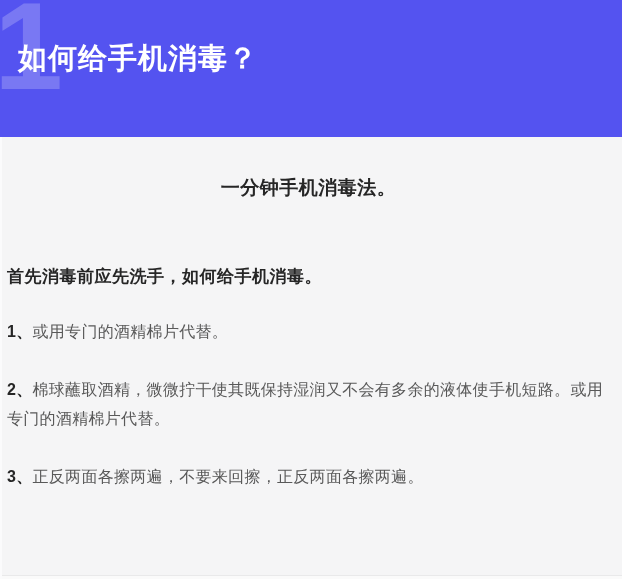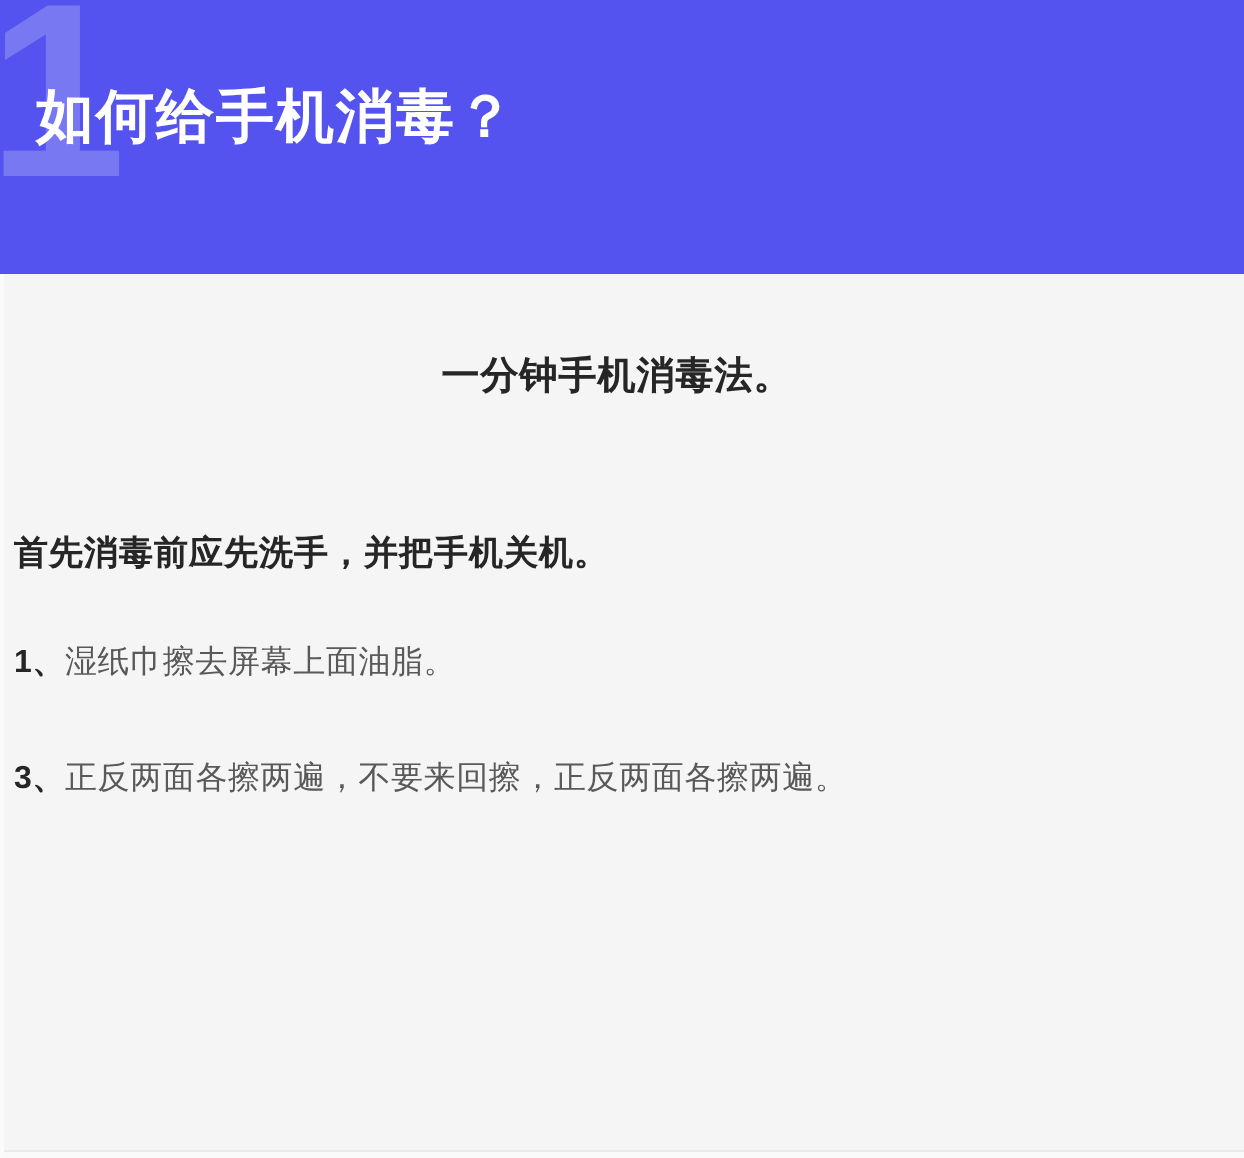--- a/index.html
+++ b/index.html
@@ -93,24 +93,25 @@
 
   <div class="header" style="background:#5453f0;">
     <div class="big-number">1</div>
     <h1 class="header-title">如何给手机消毒？</h1>
   </div>
 
   <div class="article">
 
     <h2 class="subtitle">一分钟手机消毒法。</h2>
 
-    <p class="intro">首先消毒前应先洗手，并把手机关机。</p>
+    <p class="intro">首先消毒前应先洗手，如何给手机消毒。</p>
 
-    <p class="step"><span class="num">1、</span><span>湿纸巾擦去屏幕上面油脂。</span></p>
+    <p class="step"><span class="num">1、</span><span>或用专门的酒精棉片代替。</span></p>
 
+    <p class="step"><span class="num">2、</span><span>棉球蘸取酒精，微微拧干使其既保持湿润又不会有多余的液体使手机短路。或用专门的酒精棉片代替。</span></p>
 
     <p class="step"><span class="num">3、</span><span>正反两面各擦两遍，不要来回擦，正反两面各擦两遍。</span></p>
 
 
     <p class="step"></p>
 
     <div class="bottom-divider"></div>
   </div>
 
 </div>

